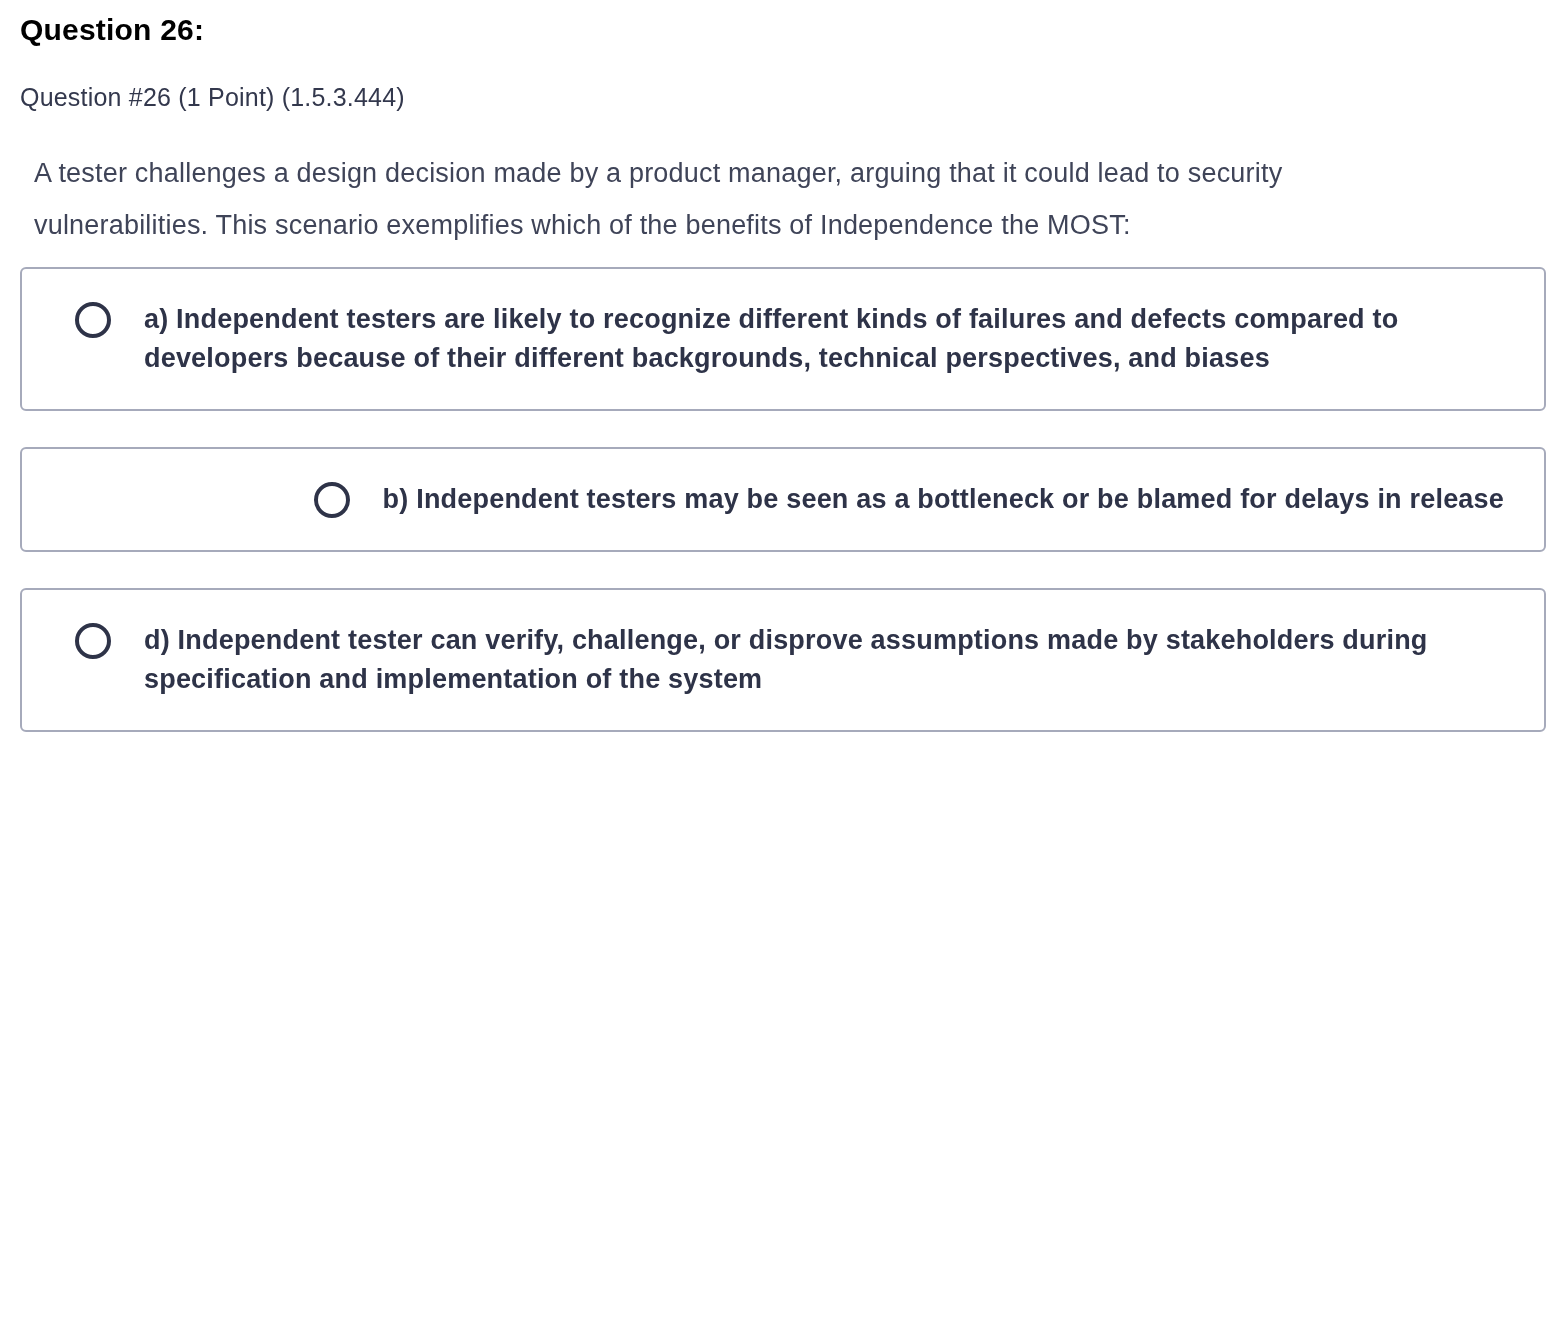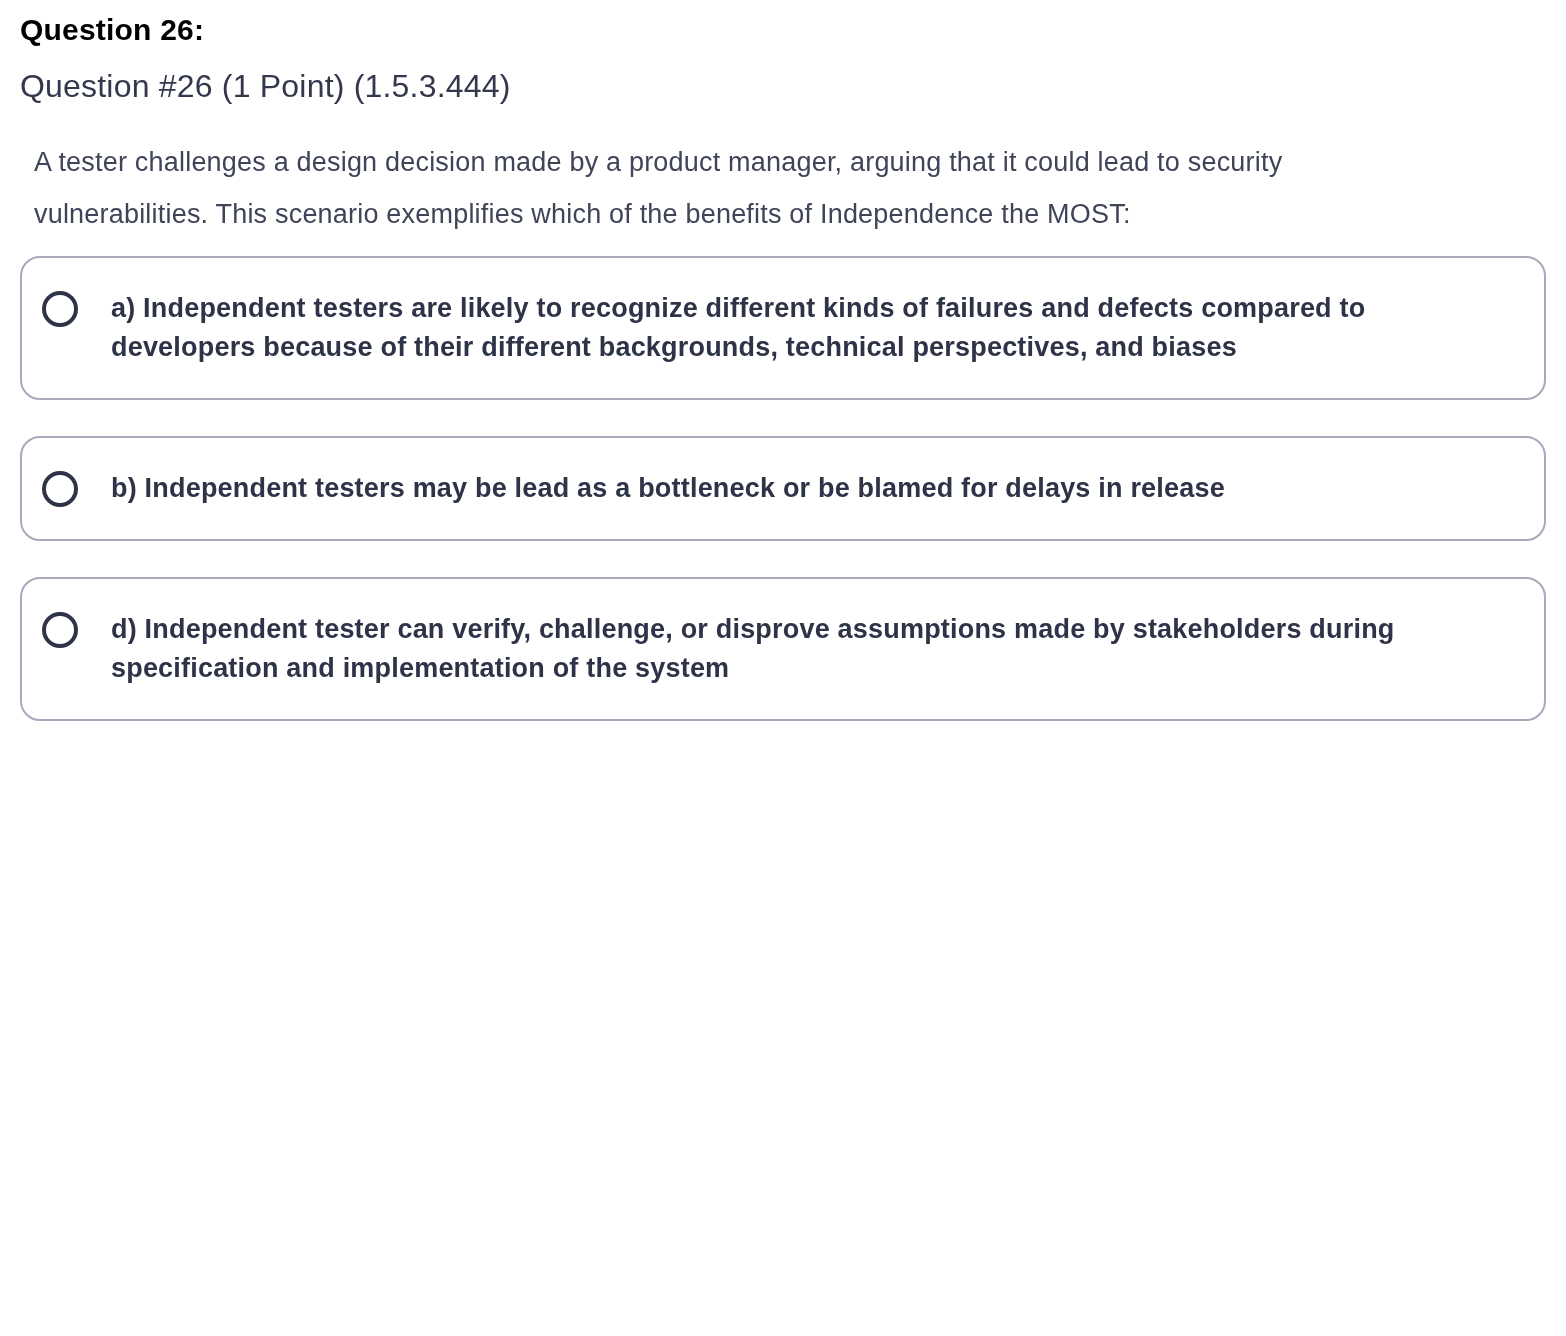--- a/index.html
+++ b/index.html
@@ -18,50 +18,51 @@
     padding: 14px 20px 0 20px;
   }
   .q-label {
     font-size: 30px;
     line-height: 32px;
     font-weight: 700;
     color: #000000;
     letter-spacing: 0.2px;
   }
   .q-title {
-    font-size: 32px;
+    font-size: 25px;
     line-height: 32px;
     font-weight: 500;
     color: #33384d;
-    margin-top: 24px;
+    margin-top: 35px;
     letter-spacing: 0.2px;
   }
   .q-text {
     font-size: 27px;
     line-height: 52px;
     font-weight: 400;
     color: #3f4458;
     margin: 34px 0 0 14px;
     max-width: 1280px;
     letter-spacing: 0.2px;
   }
   .options {
     margin-top: 16px;
     display: flex;
     flex-direction: column;
     gap: 36px;
   }
   .option {
     border: 2px solid #a6aabb;
-    border-radius: 20px;
+    border-radius: 6px;
     background: #ffffff;
-    padding: 31px 40px 31px 20px;
+    padding: 31px 40px 31px 28px;
     display: flex;
     align-items: flex-start;
     cursor: pointer;
+    justify-content: flex-end;
   }
   .radio {
     width: 36px;
     height: 36px;
     border: 4px solid #2e3348;
     border-radius: 50%;
     background: #ffffff;
     flex: 0 0 auto;
     margin-top: 2px;
     margin-right: 33px;
@@ -86,21 +87,21 @@
   <p class="q-text">A tester challenges a design decision made by a product manager, arguing that it could lead to security vulnerabilities. This scenario exemplifies which of the benefits of Independence the MOST:</p>
 
   <div class="options">
   <div class="option">
     <span class="radio"></span>
     <span class="option-label">a) Independent testers are likely to recognize different kinds of failures and defects compared to developers because of their different backgrounds, technical perspectives, and biases</span>
   </div>
 
   <div class="option">
     <span class="radio"></span>
-    <span class="option-label">b) Independent testers may be lead as a bottleneck or be blamed for delays in release</span>
+    <span class="option-label">b) Independent testers may be seen as a bottleneck or be blamed for delays in release</span>
   </div>
 
 
   <div class="option">
     <span class="radio"></span>
     <span class="option-label">d) Independent tester can verify, challenge, or disprove assumptions made by stakeholders during specification and implementation of the system</span>
   </div>
 </div>
 </div>
 

